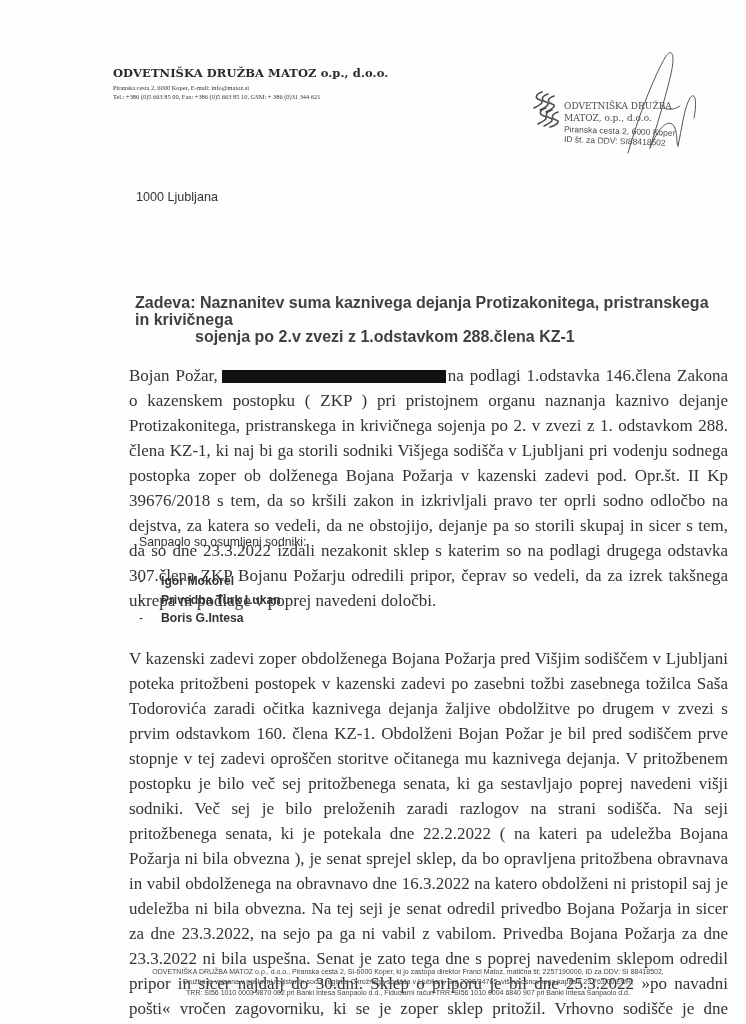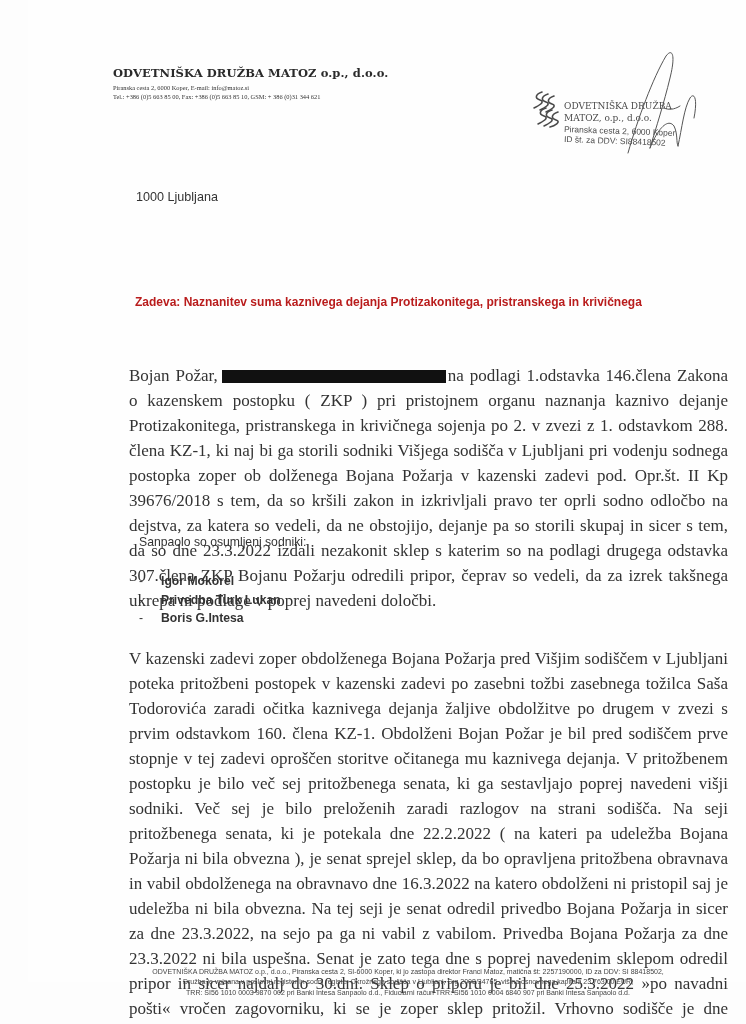--- a/index.html
+++ b/index.html
@@ -98,23 +98,23 @@
     .recipient .rec-name { font-weight: bold; }
 
     
     .subject {
       position: absolute;
       left: 107px;
       top: 294px;
       width: 590px;
       font-family: "Liberation Sans", sans-serif;
       font-weight: bold;
-      font-size: 12px;
+      font-size: 16px;
       line-height: 17px;
-      color: #b91c1c;
+      color: #404040;
     }
     .subject .subj-indent { padding-left: 60px; display: block; }
 
     
     .para {
       position: absolute;
       left: 101px;
       width: 599px;
       font-family: Liberation Serif, serif;
       font-size: 17px;
@@ -209,20 +209,21 @@
       <div class="stamp-addr">ID št. za DDV: SI88418502</div>
     </div>
   </div>
 
   <div class="recipient">
     <div>1000 Ljubljana</div>
   </div>
 
   <div class="subject">
     <span style="display:block">Zadeva: Naznanitev suma kaznivega dejanja Protizakonitega, pristranskega in krivičnega</span>
+    <span class="subj-indent">sojenja po 2.v zvezi z 1.odstavkom 288.člena KZ-1</span>
   </div>
 
   <div class="para p1">
     <span>Bojan Požar,</span><span class="redact"></span><span>na podlagi 1.odstavka 146.člena Zakona o kazenskem postopku ( ZKP ) pri pristojnem organu naznanja kaznivo dejanje Protizakonitega, pristranskega in krivičnega sojenja po 2. v zvezi z 1. odstavkom 288. člena KZ-1, ki naj bi ga storili sodniki Višjega sodišča v Ljubljani pri vodenju sodnega postopka zoper ob dolženega Bojana Požarja v kazenski zadevi pod. Opr.št. II Kp 39676/2018 s tem, da so kršili zakon in izkrivljali pravo ter oprli sodno odločbo na dejstva, za katera so vedeli, da ne obstojijo, dejanje pa so storili skupaj in sicer s tem, da so dne 23.3.2022 izdali nezakonit sklep s katerim so na podlagi drugega odstavka 307.člena ZKP Bojanu Požarju odredili pripor, čeprav so vedeli, da za izrek takšnega ukrepa ni podlage v poprej navedeni določbi.</span>
   </div>
 
   <div class="suspects-intro">Sanpaolo so osumljeni sodniki:</div>
   <ul class="suspects">
     <li>
       <span class="dash">-</span>

